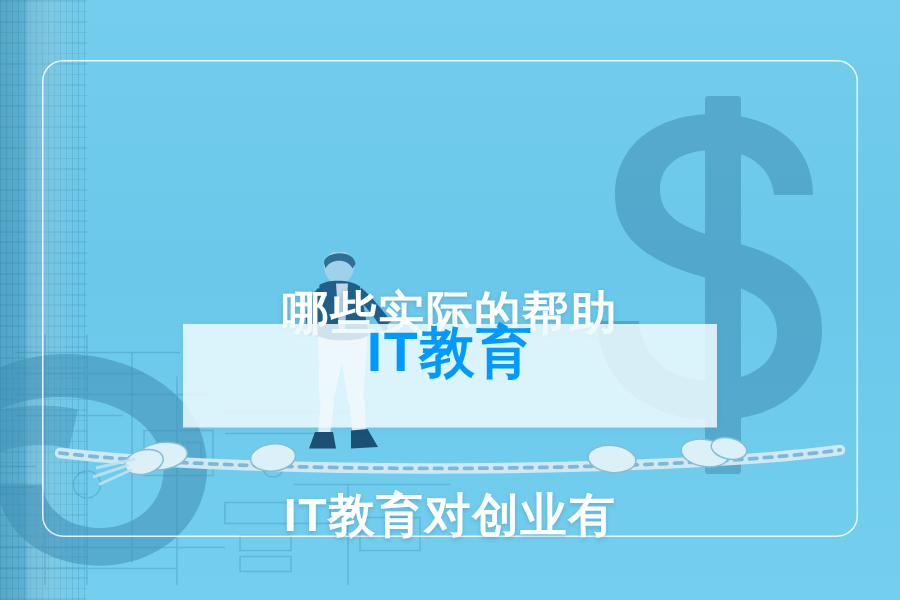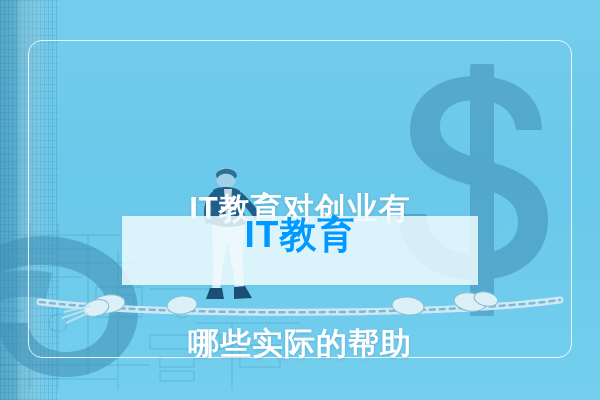--- a/index.html
+++ b/index.html
@@ -247,21 +247,21 @@
     </g>
 
     <g stroke="#bfe2f0" stroke-width="2" fill="none" opacity="0.9">
       <path d="M86 42 L62 50 M88 45 L66 55 M90 38 L64 44"></path>
     </g>
   </svg>
 
   <div class="frame"></div>
 
   <div class="headline">
+    <span class="headline-line">哪些实际的帮助</span>
     <span class="headline-line">IT教育对创业有</span>
-    <span class="headline-line">哪些实际的帮助</span>
   </div>
 
   <div class="brand-banner">
     <span class="brand-text">IT教育</span>
   </div>
 
 </div>
 
 </body></html>

